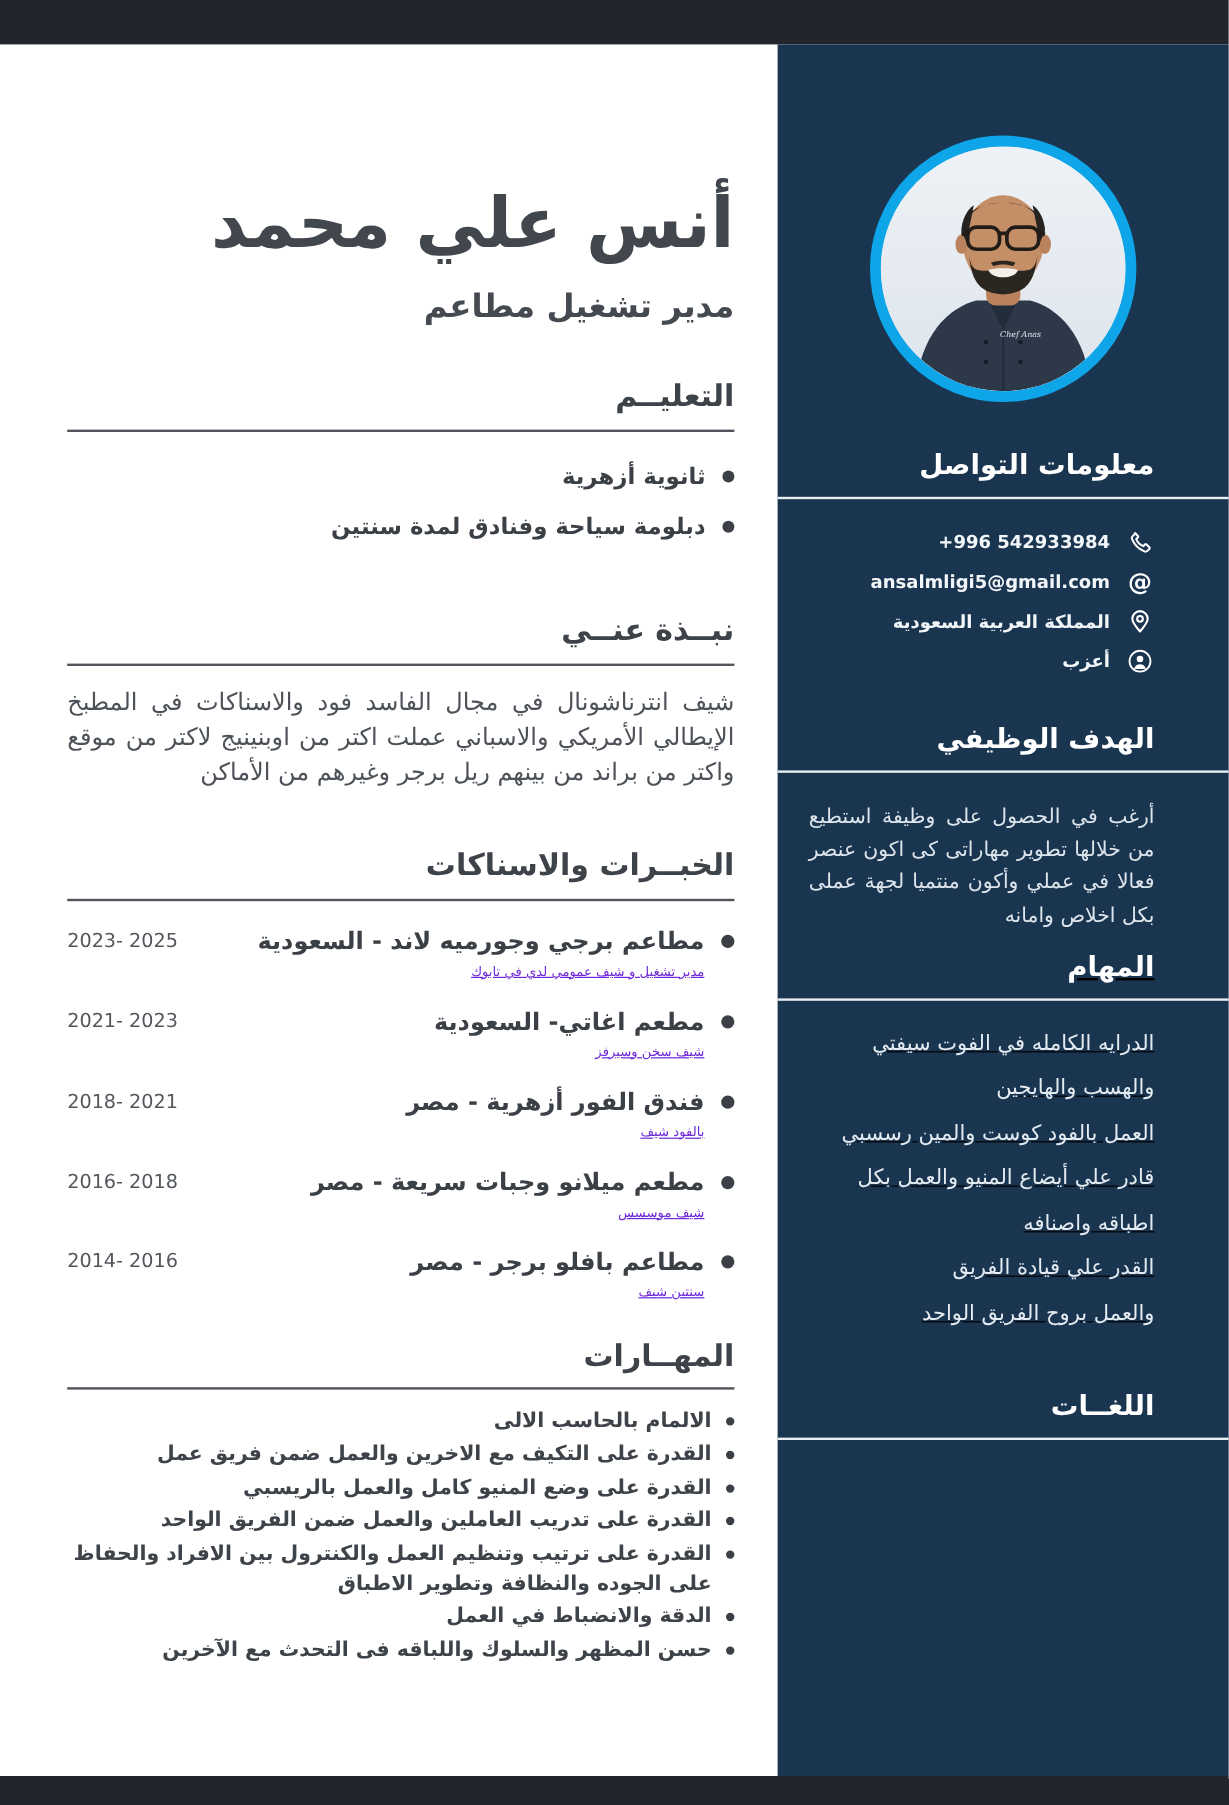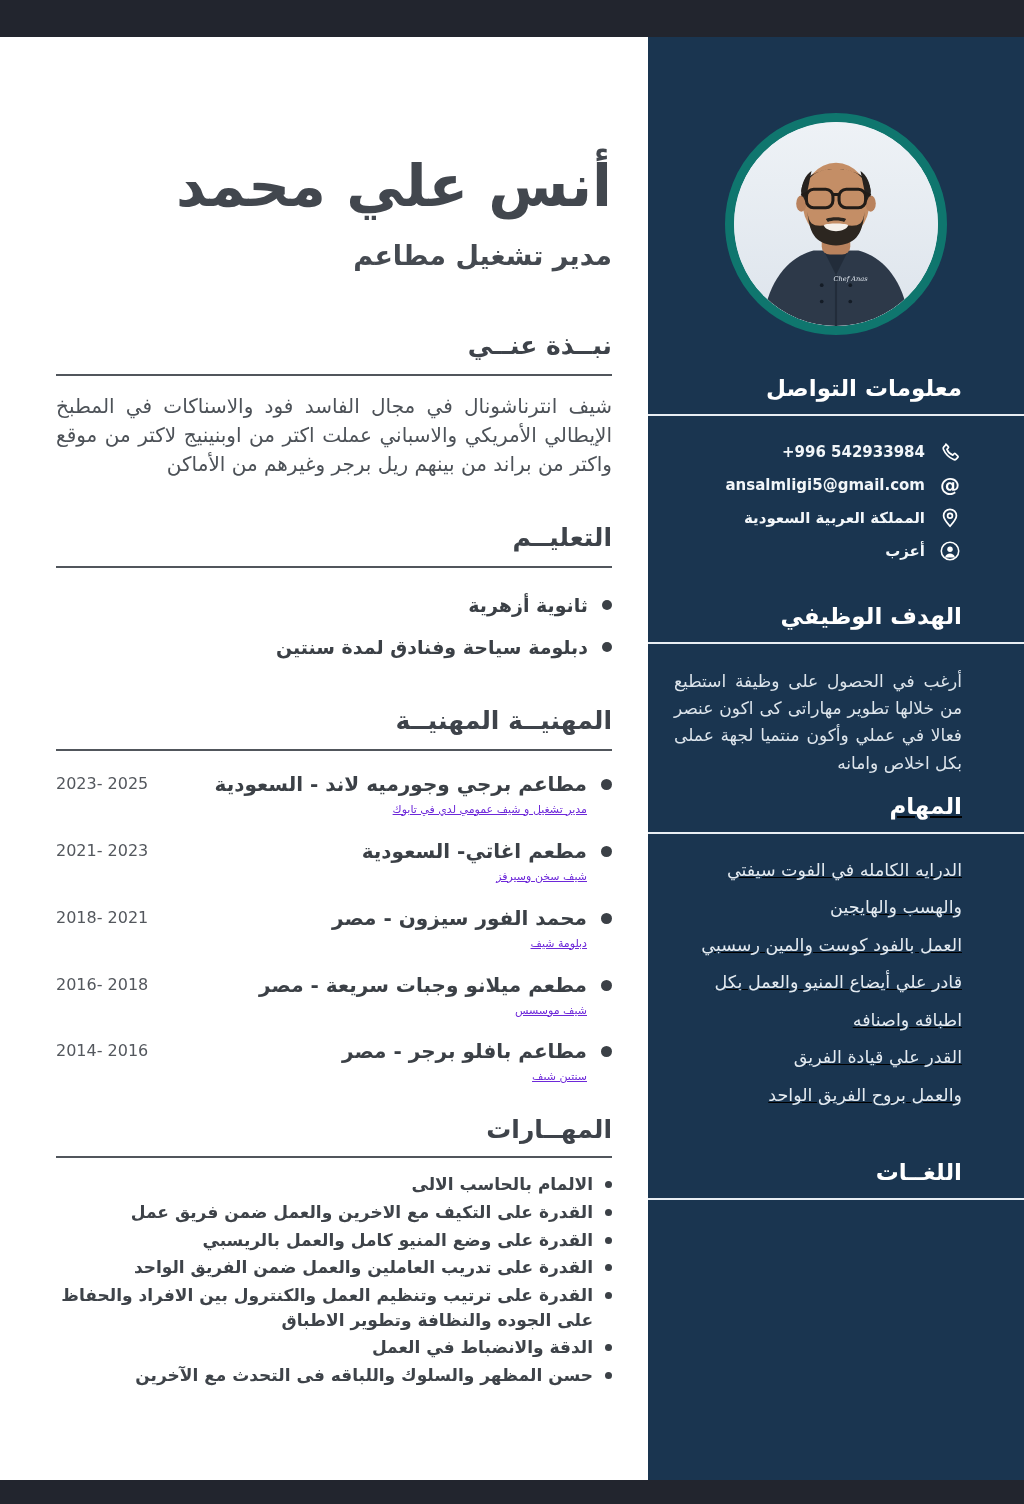--- a/index.html
+++ b/index.html
@@ -56,21 +56,21 @@
   }
   .dot.sm { width:7px; height:7px; margin-top:9px; }
 
   
   .sidebar {
     position:absolute; top:37px; left:648px; width:376px; height:1443px;
     background:#1a3550; direction:rtl;
   }
   .photo-ring {
     width:222px; height:222px; margin:76px auto 0;
-    border-radius:50%; border:9px solid #0f766e; overflow:hidden;
+    border-radius:50%; border:9px solid #0ea5e9; overflow:hidden;
     background:#e4eaf0;
   }
   .photo-ring svg { display:block; width:100%; height:100%; }
 
   .sb-section { margin-top:40px; }
   .sb-head {
     font-size:23px; font-weight:bold; color:#ffffff; text-align:right;
     padding:0 62px 13px 0; border-bottom:2px solid #e9eef3;
   }
   .sb-body { padding:24px 62px 0 26px; }
@@ -99,42 +99,42 @@
 </style>
 </head>
 <body>
 
 <div class="topbar"></div>
 
 <div class="main">
 
   <div class="name">أنس علي محمد</div>
   <div class="job">مدير تشغيل مطاعم</div>
-
-  <div class="m-section">
-    <div class="m-head">نبــذة عنــي</div>
-    <div class="about-text">شيف انترناشونال في مجال الفاسد فود والاسناكات في المطبخ الإيطالي الأمريكي والاسباني عملت اكتر من اوبنينيج لاكتر من موقع واكتر من براند من بينهم ريل برجر وغيرهم من الأماكن</div>
-  </div>
 
   <div class="m-section edu">
     <div class="m-head">التعليــم</div>
     <div class="edu-list">
       <div class="edu-item">
         <span class="dot"></span>
         <span>ثانوية أزهرية</span>
       </div>
       <div class="edu-item">
         <span class="dot"></span>
         <span>دبلومة سياحة وفنادق لمدة سنتين</span>
       </div>
     </div>
   </div>
 
+  <div class="m-section">
+    <div class="m-head">نبــذة عنــي</div>
+    <div class="about-text">شيف انترناشونال في مجال الفاسد فود والاسناكات في المطبخ الإيطالي الأمريكي والاسباني عملت اكتر من اوبنينيج لاكتر من موقع واكتر من براند من بينهم ريل برجر وغيرهم من الأماكن</div>
+  </div>
+
   <div class="m-section exp">
-    <div class="m-head">المهنيــة المهنيــة</div>
+    <div class="m-head">الخبــرات والاسناكات</div>
 
     <div class="exp-row">
       <div class="exp-main">
         <span class="dot exp-dot"></span>
         <div>
           <div class="exp-title">مطاعم برجي وجورميه لاند - السعودية</div>
           <div class="exp-role">مدير تشغيل  و شيف عمومي لدي  في تابوك</div>
         </div>
       </div>
       <div class="exp-date">2023- 2025</div>
@@ -148,22 +148,22 @@
           <div class="exp-role">شيف سخن وسيرفز</div>
         </div>
       </div>
       <div class="exp-date">2021- 2023</div>
     </div>
 
     <div class="exp-row">
       <div class="exp-main">
         <span class="dot exp-dot"></span>
         <div>
-          <div class="exp-title">محمد  الفور سيزون  - مصر</div>
-          <div class="exp-role">دبلومة شيف</div>
+          <div class="exp-title">فندق  الفور أزهرية  - مصر</div>
+          <div class="exp-role">بالفود شيف</div>
         </div>
       </div>
       <div class="exp-date">2018- 2021</div>
     </div>
 
     <div class="exp-row">
       <div class="exp-main">
         <span class="dot exp-dot"></span>
         <div>
           <div class="exp-title">مطعم ميلانو  وجبات سريعة - مصر</div>

